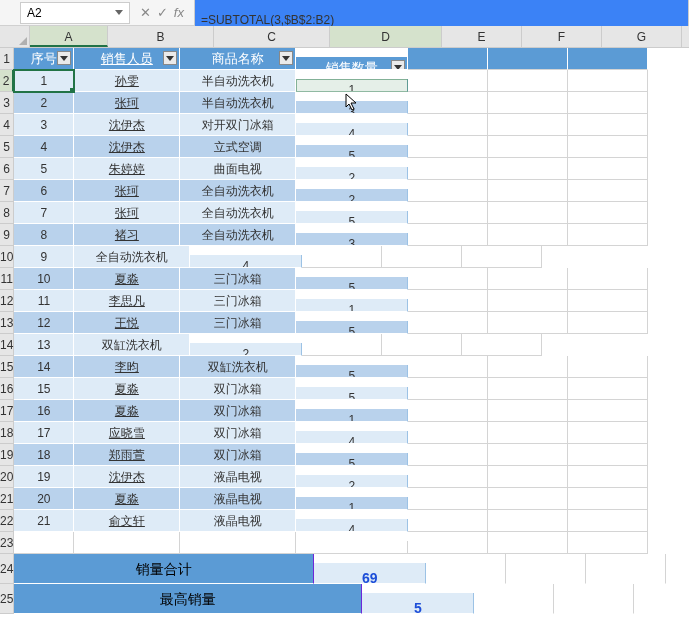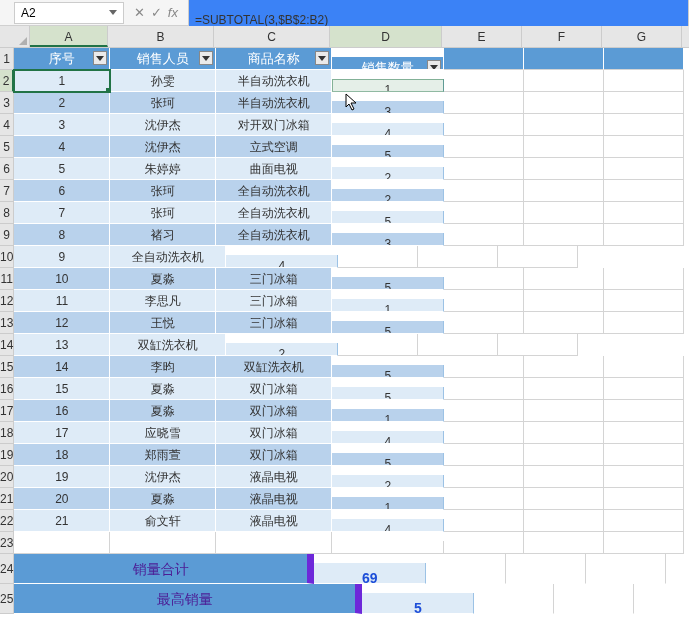--- a/index.html
+++ b/index.html
@@ -1,19 +1,19 @@
 <!DOCTYPE html>
 <html><head>
 <meta charset="utf-8">
 <style>
 * { margin: 0; padding: 0; box-sizing: border-box; }
 body { font-family: Arial, "Microsoft YaHei", sans-serif; font-size: 12px; background: #fff; width: 689px; height: 620px; overflow: hidden; }
 
 .formula-bar { display: flex; align-items: center; height: 26px; border-bottom: 1px solid #d0d0d0; background: #f5f5f5; }
-.name-box { width: 110px; height: 22px; border: 1px solid #ccc; background: #fff; padding: 2px 6px; margin-left: 14px; display: flex; align-items: center; justify-content: space-between; }
+.name-box { width: 110px; height: 22px; border: 1px solid #ccc; background: #fff; padding: 2px 6px; margin-left: 20px; display: flex; align-items: center; justify-content: space-between; }
 .name-box-dd { width: 0; height: 0; border-left: 4px solid transparent; border-right: 4px solid transparent; border-top: 5px solid #666; }
 .fb-btns { display: flex; align-items: center; gap: 6px; padding: 0 10px; color: #888; }
 .fb-btn { font-size: 13px; cursor: default; }
 .fb-input { flex: 1; height: 22px; background: #3b82f6; border: 1px solid #ccc; padding: 14px 6px; color: #333; }
 
 .sheet-wrap { position: relative; }
 .corner { position: absolute; left: 0; top: 0; width: 30px; height: 22px; background: #e6e6e6; border-right: 1px solid #ccc; border-bottom: 1px solid #ccc; z-index: 3; }
 .corner::after { content: ""; position: absolute; right: 2px; bottom: 2px; width: 0; height: 0; border-right: 8px solid #b0b0b0; border-top: 8px solid transparent; }
 
 .col-headers { display: flex; height: 22px; margin-left: 30px; background: #e6e6e6; border-bottom: 1px solid #ccc; }
@@ -27,41 +27,41 @@
 .body { display: flex; }
 .row-headers { width: 30px; background: #e6e6e6; }
 .row-h { height: 22px; line-height: 22px; text-align: center; border-bottom: 1px solid #ccc; border-right: 1px solid #ccc; font-size: 12px; color: #333; }
 .row-h.sel { background: #d5e2cc; border-right: 2px solid #217346; }
 .row-h.tall { height: 30px; line-height: 30px; }
 
 .grid { flex: 1; }
 .row { display: flex; height: 22px; }
 .row.tall { height: 30px; }
 .cell { border-right: 1px solid #d4d4d4; border-bottom: 1px solid #d4d4d4; text-align: center; line-height: 22px; overflow: hidden; white-space: nowrap; font-size: 12px; color: #333; }
-.cell.cA { width: 96px; }
-.cell.cB { width: 106px; }
+.cell.cA { width: 60px; }
+.cell.cB { width: 106px; text-decoration: underline; }
 .cell.cC { width: 116px; }
 .cell.cD { width: 112px; margin-top: 9px; }
 .cell.cE, .cell.cF, .cell.cG { width: 80px; }
 
 .hdr-row .cell { background: #5b9bd5; color: #fff; border-right: 1px solid #fff; font-size: 13px; position: relative; }
 .hdr-row .cell.cA, .hdr-row .cell.cB, .hdr-row .cell.cC, .hdr-row .cell.cD { border-bottom: 1px solid #fff; }
 .filter { position: absolute; right: 2px; top: 3px; width: 14px; height: 14px; background: #eaeaea; border: 1px solid #888; }
 .filter::after { content: ""; position: absolute; left: 2px; top: 4px; width: 0; height: 0; border-left: 4px solid transparent; border-right: 4px solid transparent; border-top: 5px solid #333; }
 
 .data-row.even .cell.cA, .data-row.even .cell.cB, .data-row.even .cell.cC, .data-row.even .cell.cD { background: #deebf7; }
 .data-row.odd .cell.cA, .data-row.odd .cell.cB, .data-row.odd .cell.cC, .data-row.odd .cell.cD { background: #b9d2ec; }
 .data-row .cell.cA, .data-row .cell.cB, .data-row .cell.cC { border-right: 1px solid #fff; border-bottom: 1px solid #fff; }
 .data-row .cell.cD { border-bottom: 1px solid #fff; border-right: 1px solid #9cc2e5; }
 
 .active-cell { outline: 2px solid #217346; outline-offset: -1px; position: relative; }
 .active-cell::after { content: ""; position: absolute; right: -3px; bottom: -3px; width: 6px; height: 6px; background: #217346; }
 .sel-range { background: rgba(180, 210, 190, 0.35) !important; outline: 1px solid rgba(33,115,70,0.5); outline-offset: -1px; }
 
-.sum-label { background: #5b9bd5; color: #4c1d95; border-right: 7px solid #6d28d9; font-size: 14px; line-height: 30px; }
+.sum-label { background: #5b9bd5; color: #000000; border-right: 1px solid #6d28d9; font-size: 14px; line-height: 30px; }
 .sum-val { background: #deebf7; color: #1d4ed8; font-weight: bold; font-size: 14px; line-height: 30px; border-right: 1px solid #9cc2e5; }
 .sum-row .cell { border-bottom: 1px solid #fff; }
 .sum-row .sum-label.span3 { width: 300px; }
 
 .cursor-icon { position: absolute; left: 344px; top: 66px; pointer-events: none; z-index: 10; font-size: 16px; color: #000; }
 </style>
 </head>
 <body>
 
 <div class="formula-bar">

